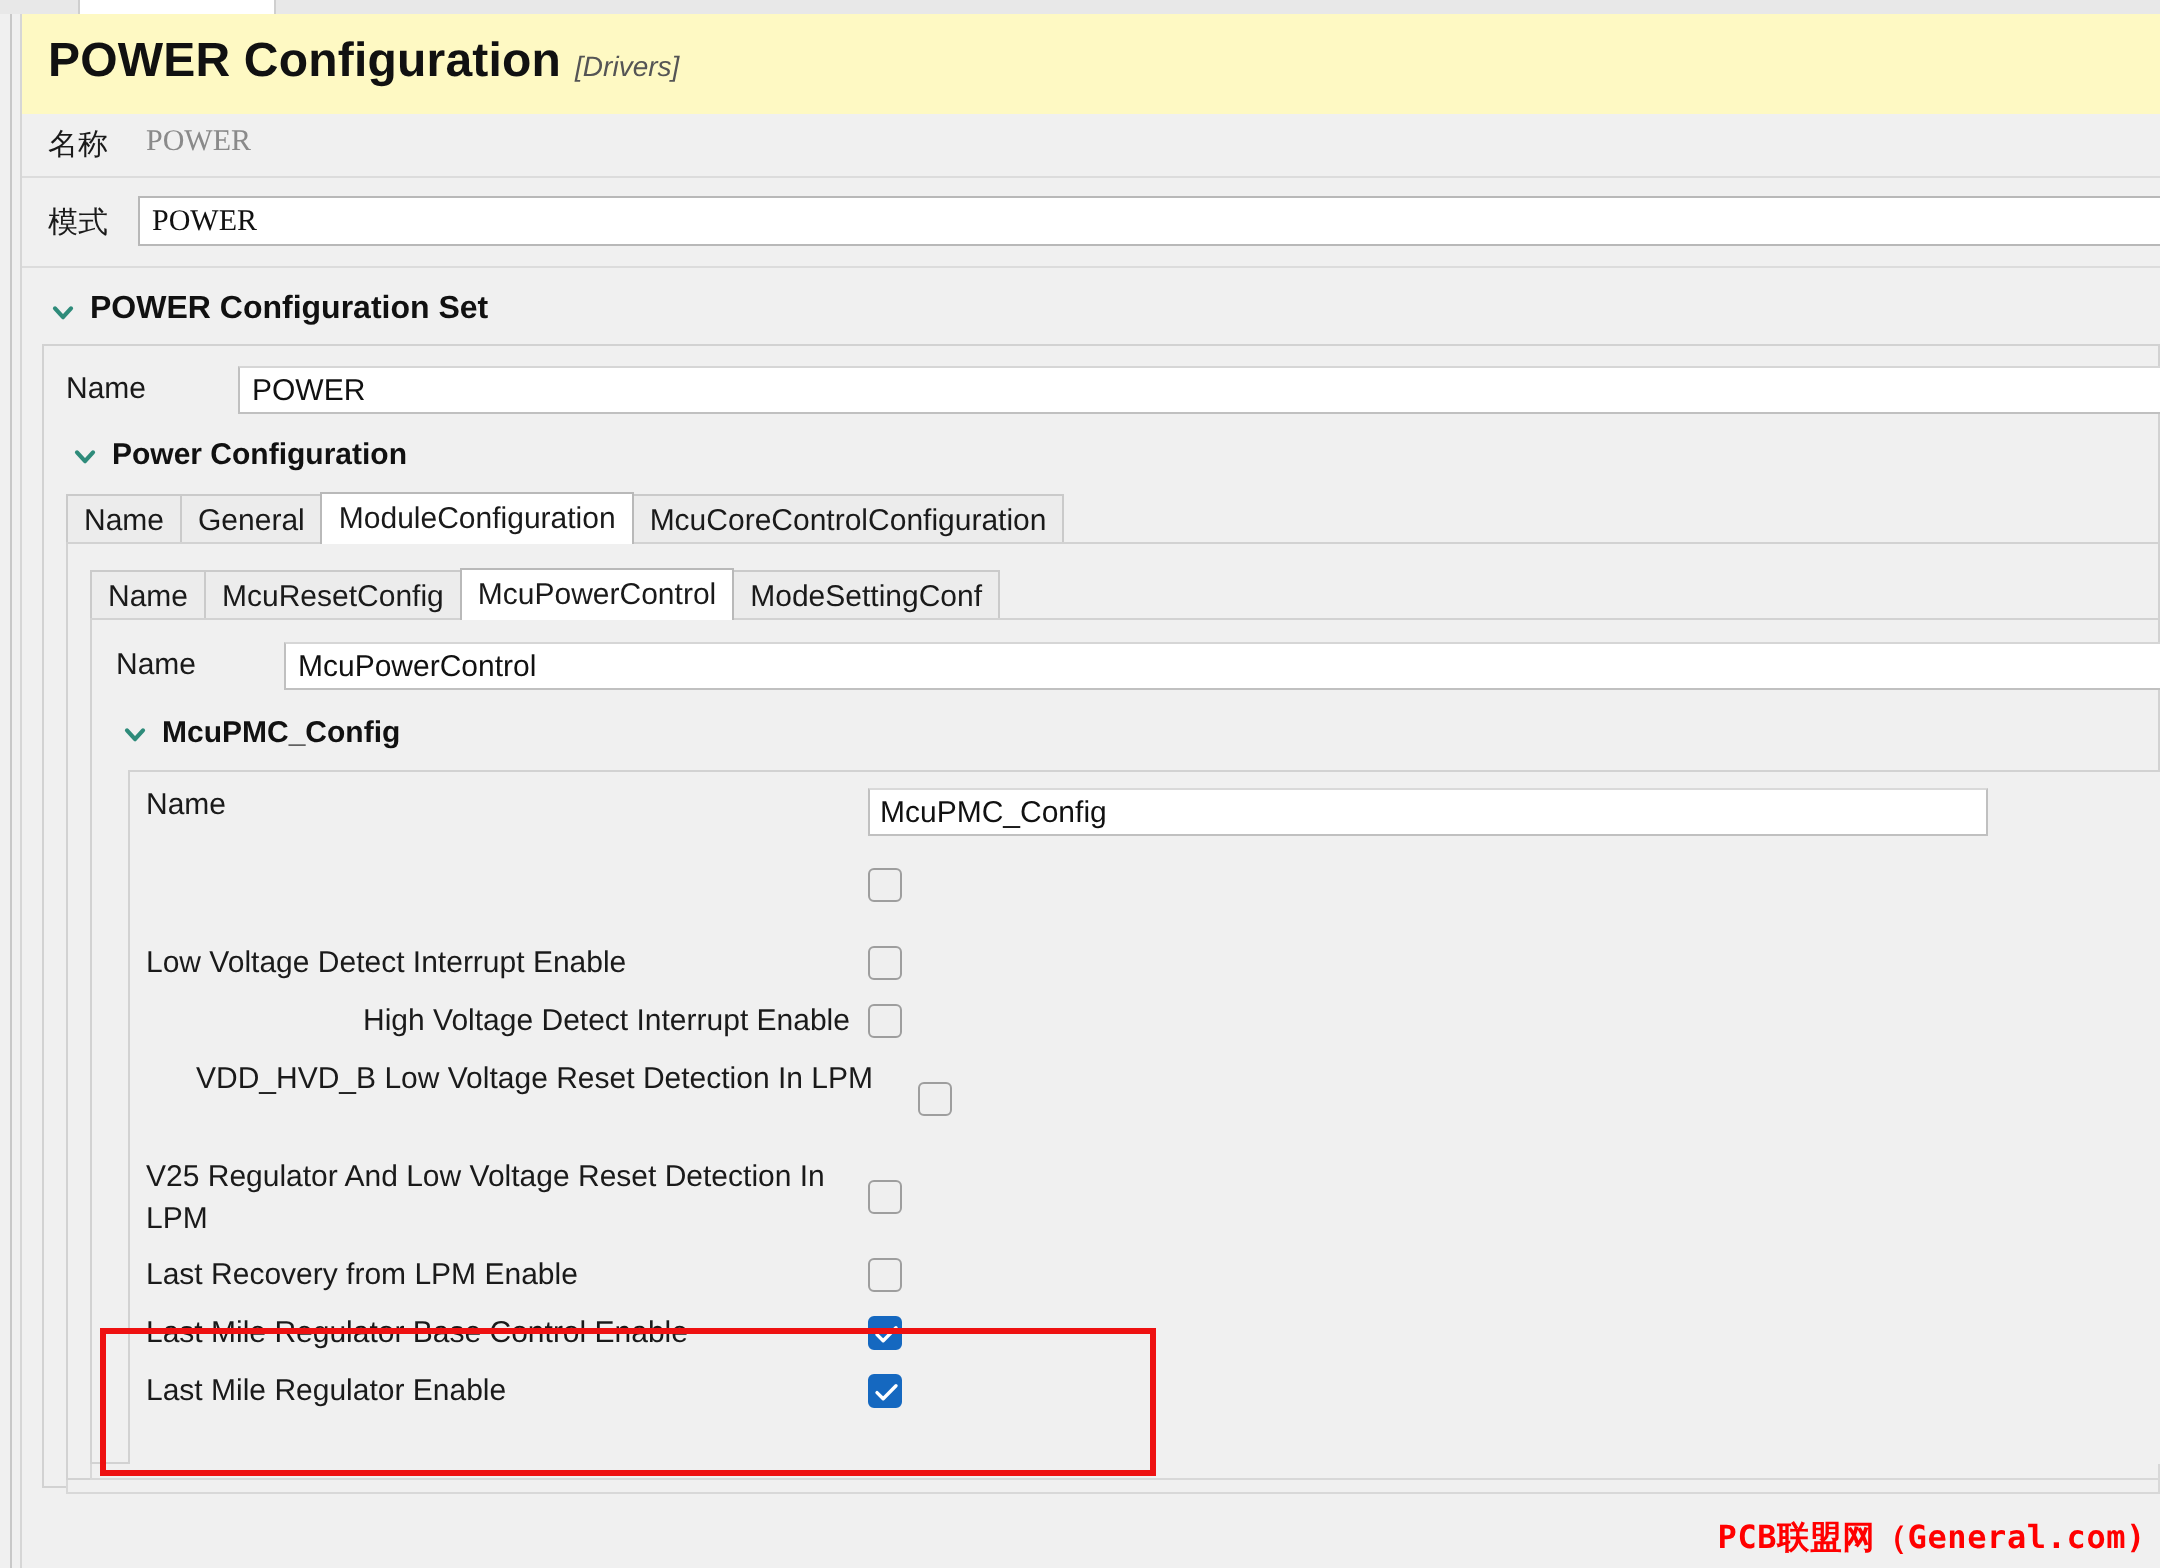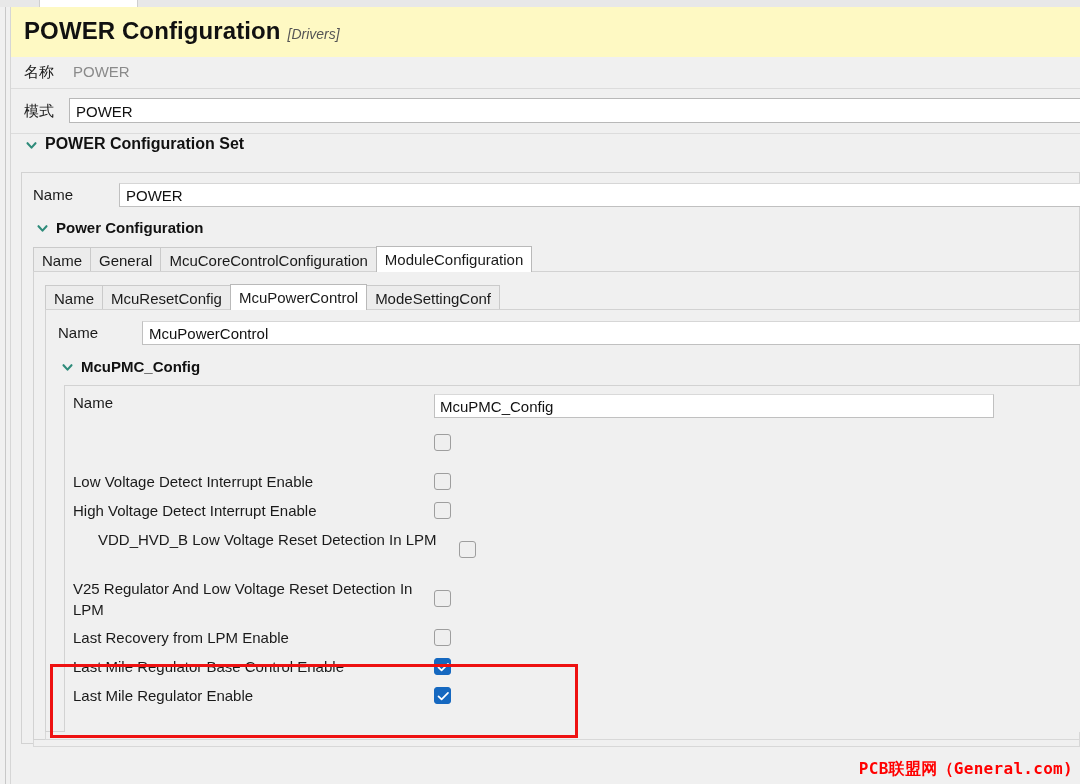--- a/index.html
+++ b/index.html
@@ -74,20 +74,21 @@
     margin-left: 7px;
   }
 
   
   .topfield {
     position: absolute;
     left: 11px;
     width: 1069px;
     height: 29px;
     background: #f0f0f0;
+    font-family: Liberation Serif, serif;
   }
   #field-name  { top: 59px; }
   #field-mode  { top: 98px; }
 
   .topfield .flabel {
     position: absolute;
     left: 13px; top: 4px;
     font-size: 15px;
     color: #1a1a1a;
     width: 44px;
@@ -330,21 +331,21 @@
   <span class="fvalue-ro">POWER</span>
 </div>
 <div class="sep-line" style="top:88px"></div>
 
 <div class="topfield" id="field-mode">
   <span class="flabel">模式</span>
   <div class="finput">POWER</div>
 </div>
 <div class="sep-line" style="top:133px"></div>
 
-<div class="section-head" style="left:25px; top:134px;">
+<div class="section-head" style="left:25px; top:145px;">
   <span class="chev">
     <svg width="13" height="13" viewBox="0 0 13 13">
         <path d="M2.5 4.2 L6.5 8.6 L10.5 4.2" fill="none" stroke="#2e8b7a" stroke-width="2.1" stroke-linecap="round" stroke-linejoin="round"></path>
       </svg>
   </span>
   <span class="section-title" style="font-size:16px">POWER Configuration Set</span>
 </div>
 
 <div class="panel" style="left:21px; top:172px; width:1059px; height:572px;"></div>
 
@@ -358,22 +359,22 @@
     <svg width="13" height="13" viewBox="0 0 13 13">
         <path d="M2.5 4.2 L6.5 8.6 L10.5 4.2" fill="none" stroke="#2e8b7a" stroke-width="2.1" stroke-linecap="round" stroke-linejoin="round"></path>
       </svg>
   </span>
   <span class="section-title" style="font-size:15px">Power Configuration</span>
 </div>
 
 <div class="tabbar" id="tabbar-1" style="left:33px; top:246px; width:1047px;">
     <div class="tab">Name</div>
     <div class="tab">General</div>
+    <div class="tab active">ModuleConfiguration</div>
     <div class="tab">McuCoreControlConfiguration</div>
-    <div class="tab active">ModuleConfiguration</div>
     <div class="tab-filler"></div>
   </div>
 <div class="panel" style="left:33px; top:271px; width:1047px; height:469px;"></div>
 
 <div class="tabbar" id="tabbar-2" style="left:45px; top:284px; width:1035px;">
     <div class="tab">Name</div>
     <div class="tab">McuResetConfig</div>
     <div class="tab active">McuPowerControl</div>
     <div class="tab">ModeSettingConf</div>
     <div class="tab-filler"></div>
@@ -405,21 +406,21 @@
       <div class="pctl" style="top: 12px;">
         <span class="cb off"></span>
       </div>
     </div>
     <div class="prow" style="top: 85px; height: 26px;">
       <div class="plabel">Low Voltage Detect Interrupt Enable</div>
       <div class="pctl" style="top: 2px;">
         <span class="cb off"></span>
       </div>
     </div>
-    <div class="prow" style="top: 114px; height: 26px;">
+    <div class="prow" style="top: 114px; height: 26px; text-align: right;">
       <div class="plabel">High Voltage Detect Interrupt Enable</div>
       <div class="pctl" style="top: 2px;">
         <span class="cb off"></span>
       </div>
     </div>
     <div class="prow" style="top: 143px; height: 44px; margin-left: 25px;">
       <div class="plabel">VDD_HVD_B Low Voltage Reset Detection In LPM</div>
       <div class="pctl" style="top: 12px;">
         <span class="cb off"></span>
       </div>

